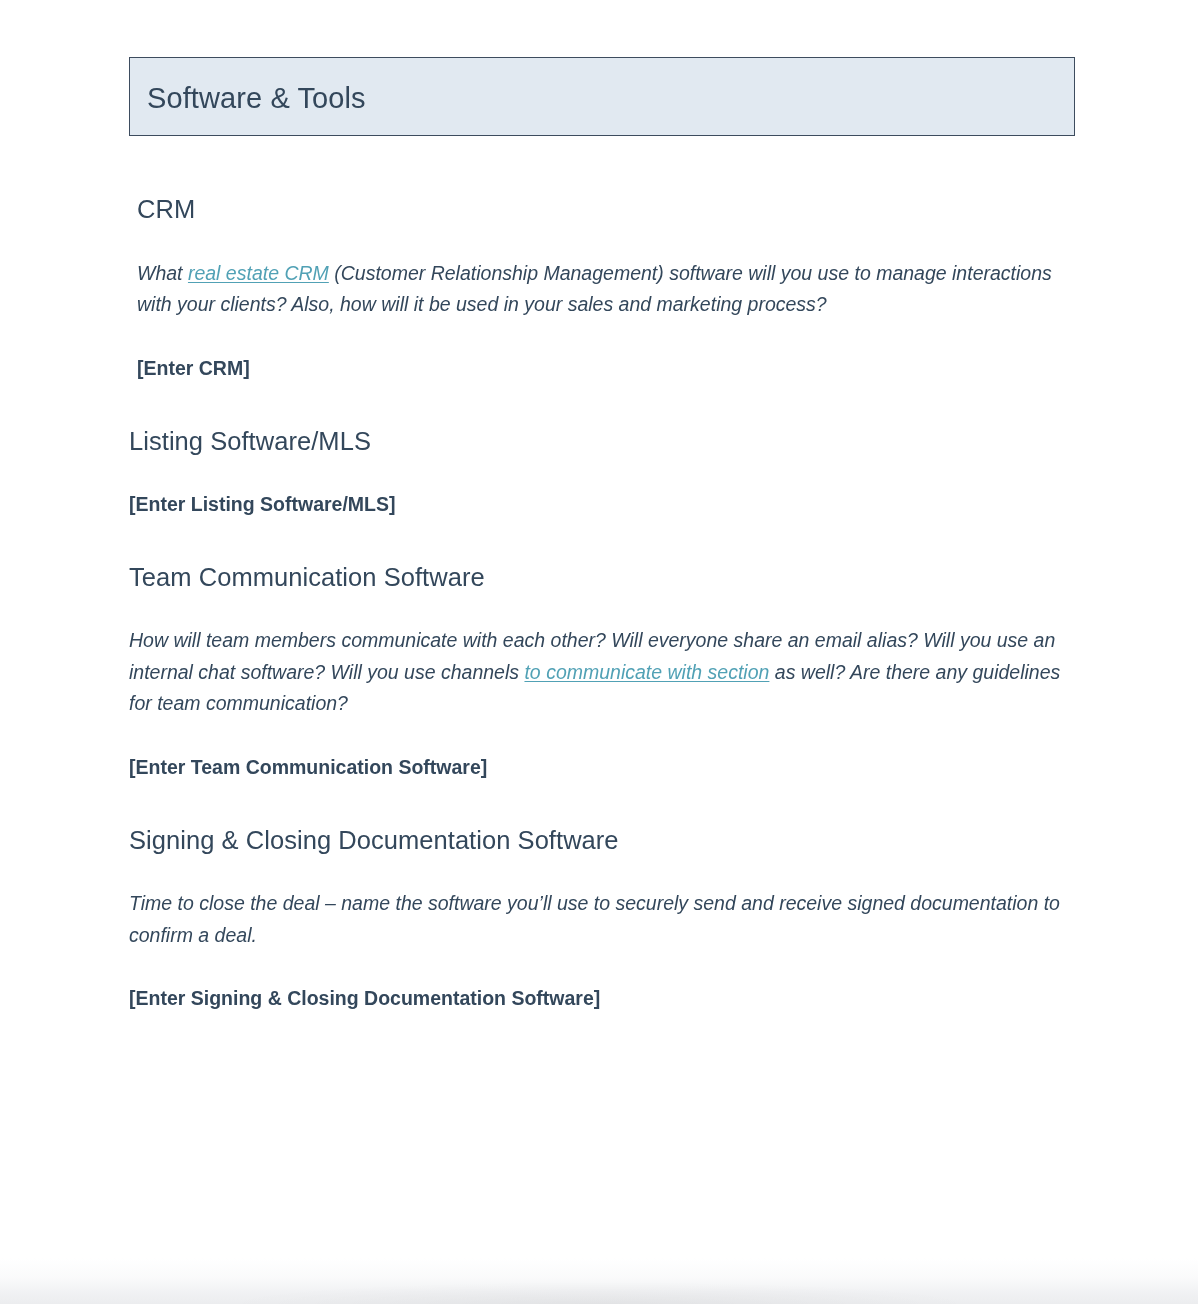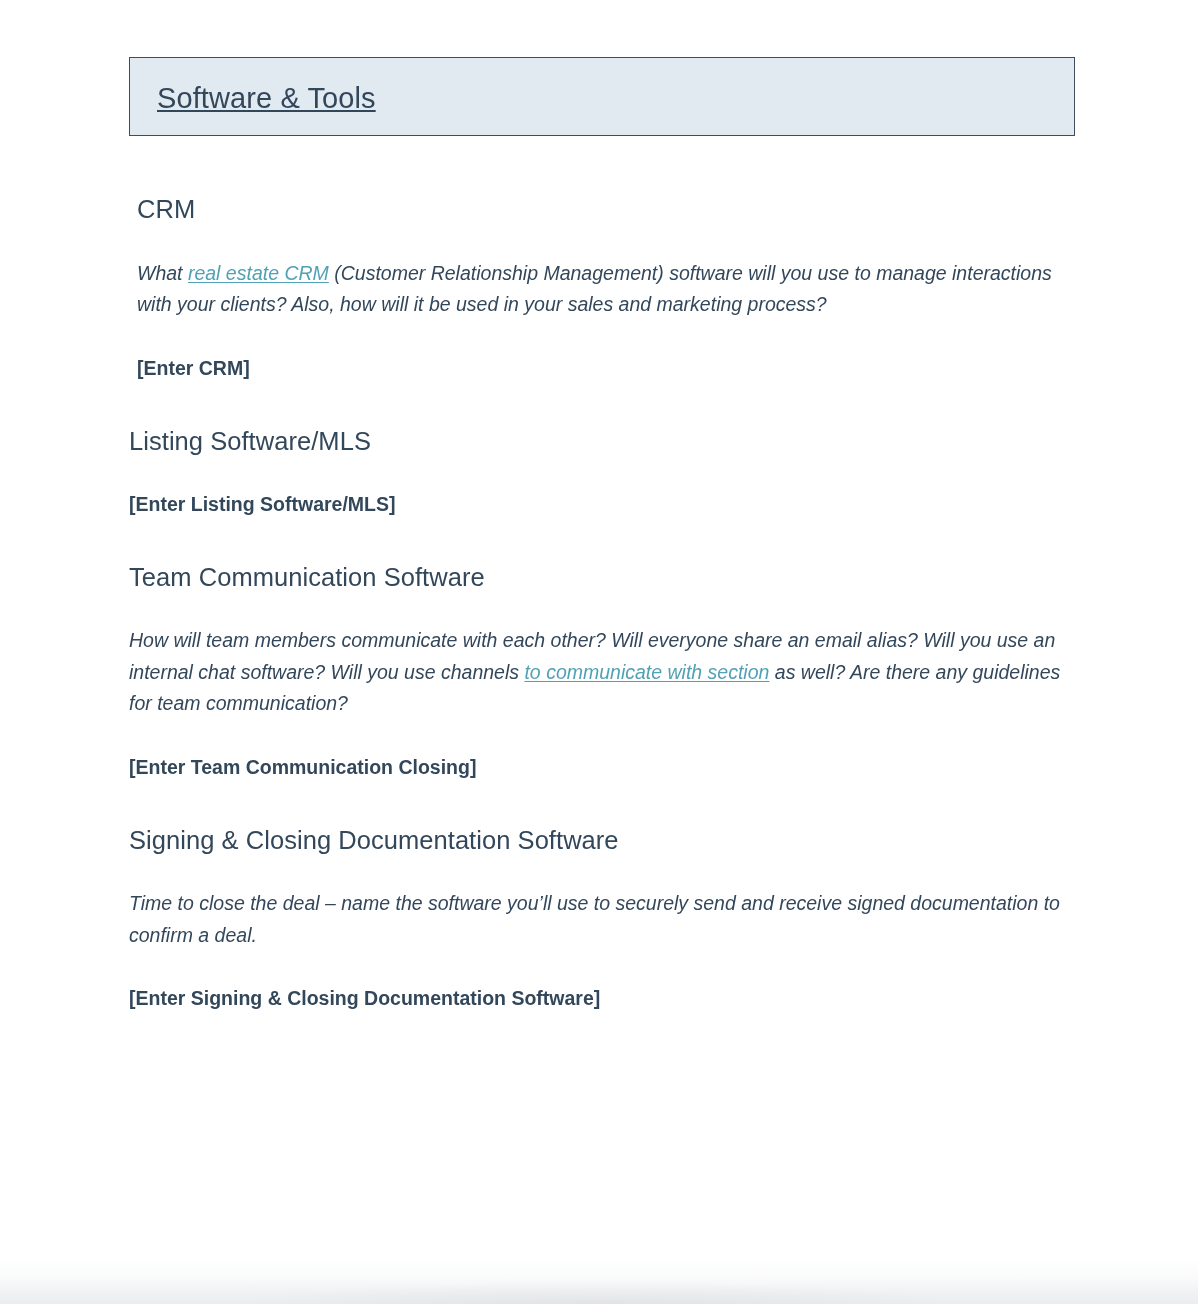--- a/index.html
+++ b/index.html
@@ -56,23 +56,22 @@
     top: 0;
     width: 946px;
   }
 
   
   .callout {
     margin-top: 57px;
     border: 1.6px solid #3d4c5e;
     background: #e1e9f1;
     box-sizing: border-box;
-    padding: 24px 14px 20px 24px;
+    padding: 24px 14px 20px 14px;
     width: 946px;
-    text-decoration: underline;
   }
   .callout-title {
     font-size: 29px;
     font-weight: 400;
     line-height: 1.15;
     letter-spacing: 0.1px;
     color: #33475b;
     margin: 0 0 0 3px;
   }
   .callout-body {
@@ -142,21 +141,21 @@
     </div>
 
     <div class="section">
       <h2 class="section-heading">Listing Software/MLS</h2>
       <p class="section-placeholder">[Enter Listing Software/MLS]</p>
     </div>
 
     <div class="section">
       <h2 class="section-heading">Team Communication Software</h2>
       <p class="section-body"><span>How will team members communicate with each other? Will everyone share an email alias? Will you use an internal chat software? Will you use channels </span><a class="inline-link">to communicate with section</a><span> as well? Are there any guidelines for team communication?</span></p>
-      <p class="section-placeholder">[Enter Team Communication Closing]</p>
+      <p class="section-placeholder">[Enter Team Communication Software]</p>
     </div>
 
     <div class="section">
       <h2 class="section-heading">Signing &amp; Closing Documentation Software</h2>
       <p class="section-body"><span>Time to close the deal – name the software you’ll use to securely send and receive signed documentation to confirm a deal.</span></p>
       <p class="section-placeholder">[Enter Signing &amp; Closing Documentation Software]</p>
     </div>
 
   </div>
 

